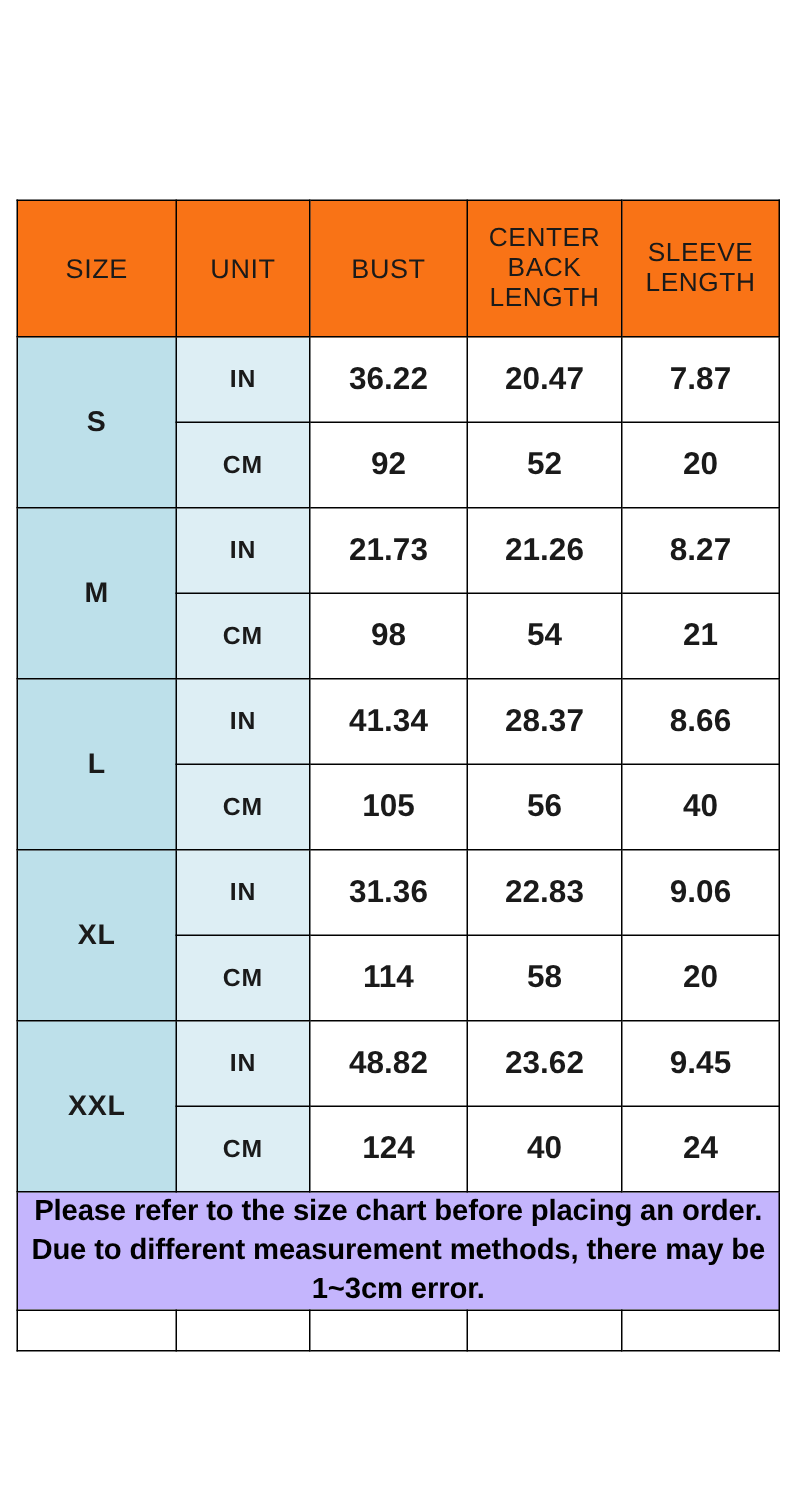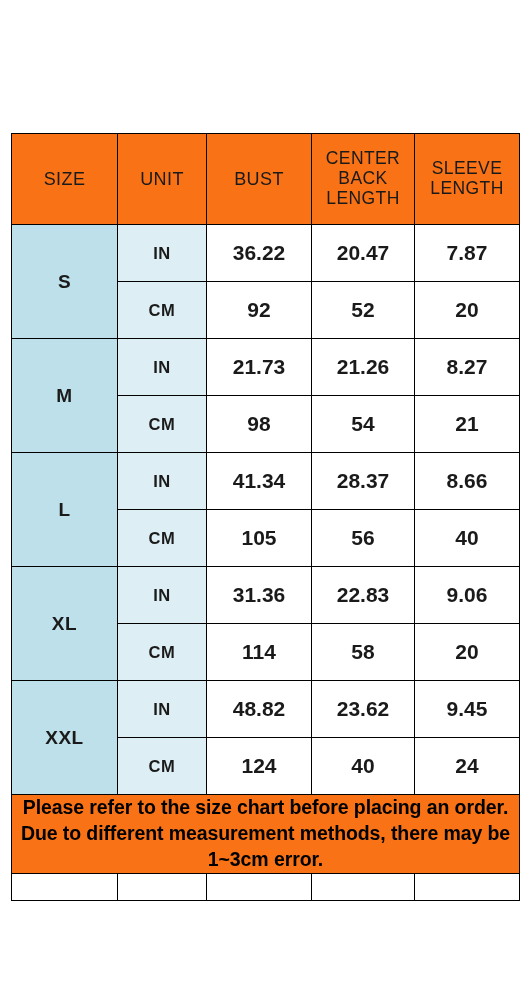--- a/index.html
+++ b/index.html
@@ -90,21 +90,21 @@
   }
 
   td.val-cell {
     font-size: 21px;
     font-weight: bold;
     color: #242424;
   }
 
   
   .note-row td {
-    background: #f97316;
+    background: #c4b5fd;
     border: 1.6px solid #000000;
     padding: 7px 8px 9px 8px;
     height: auto;
   }
   .note-text {
     font-size: 19.5px;
     font-weight: bold;
     line-height: 1.33;
     color: #000000;
     text-align: center;

